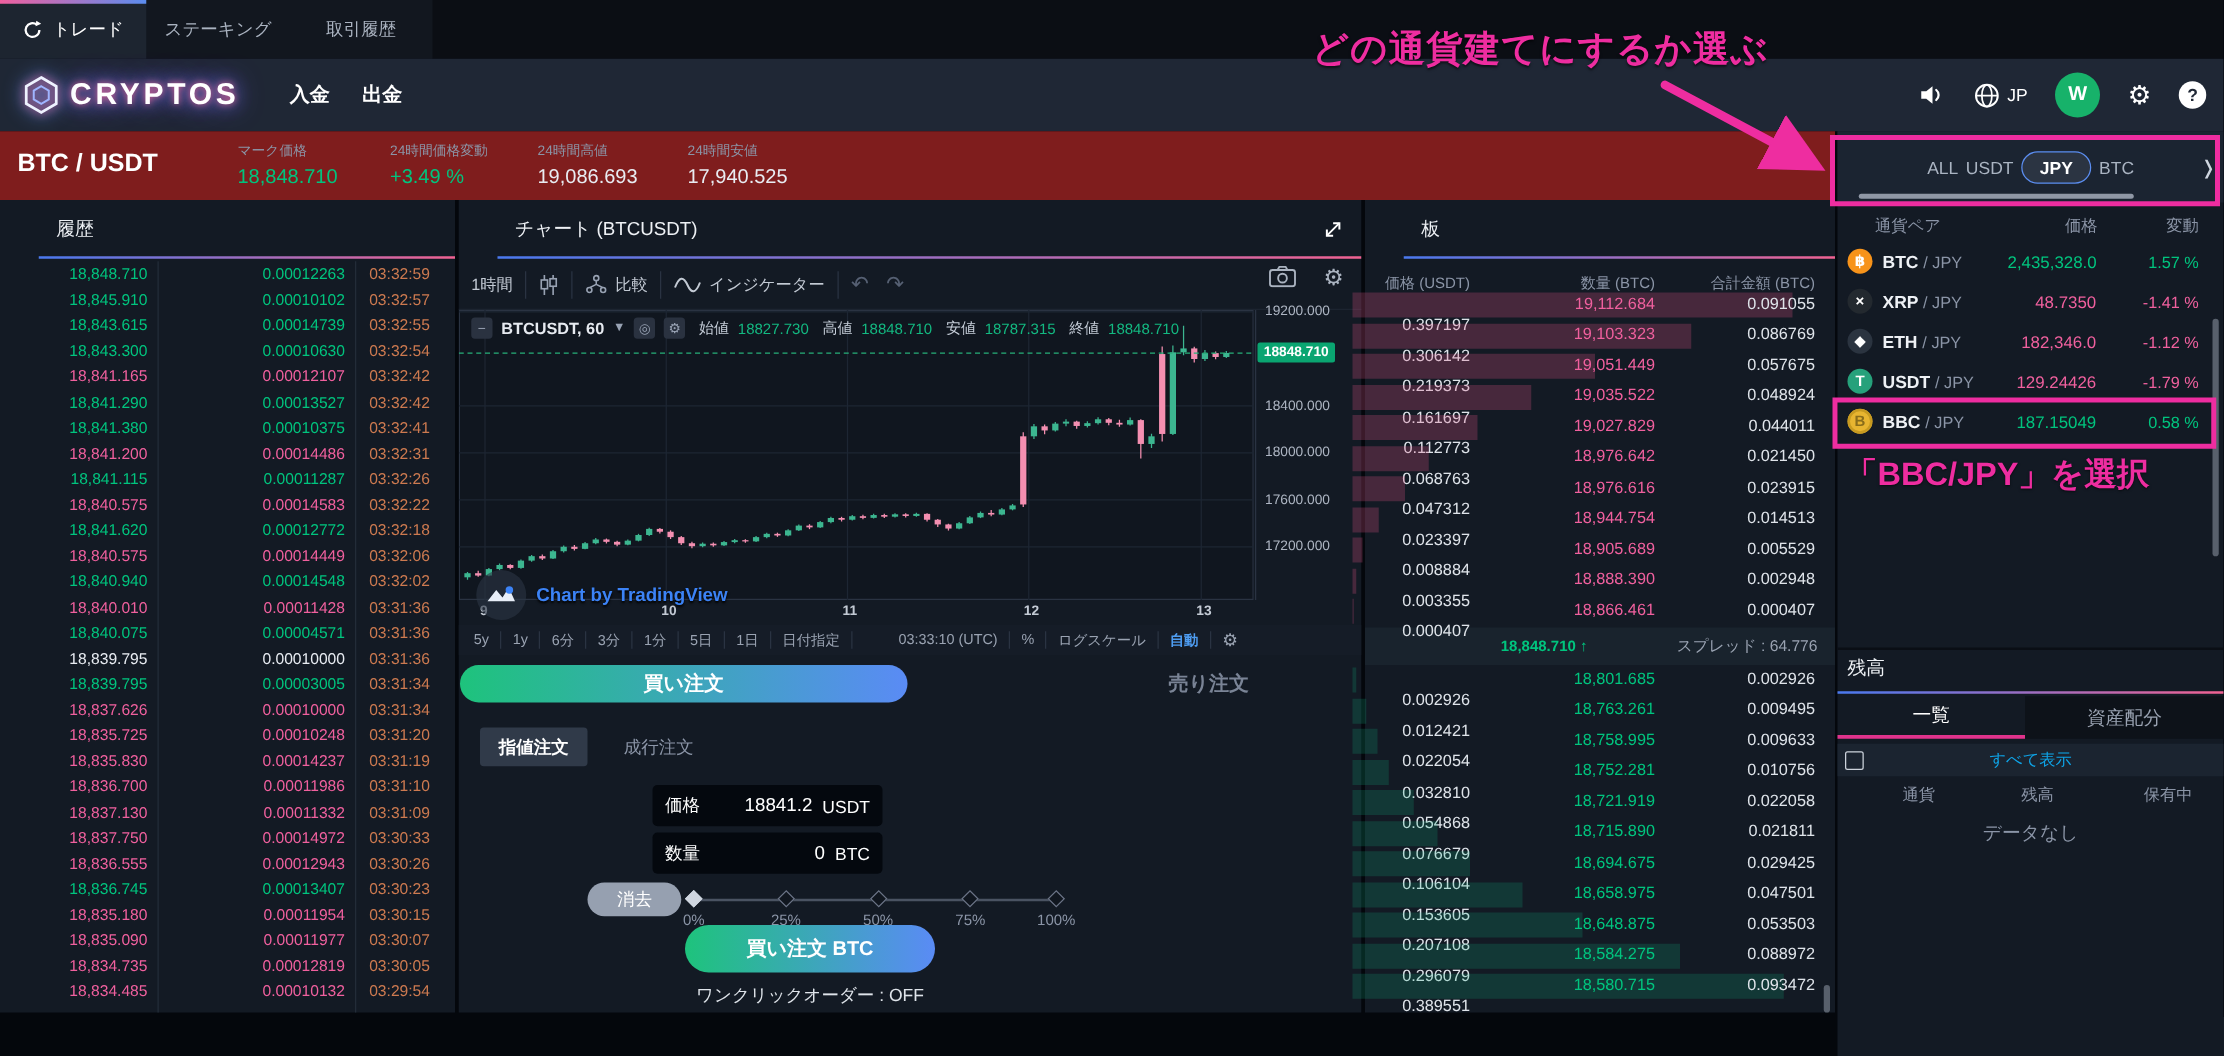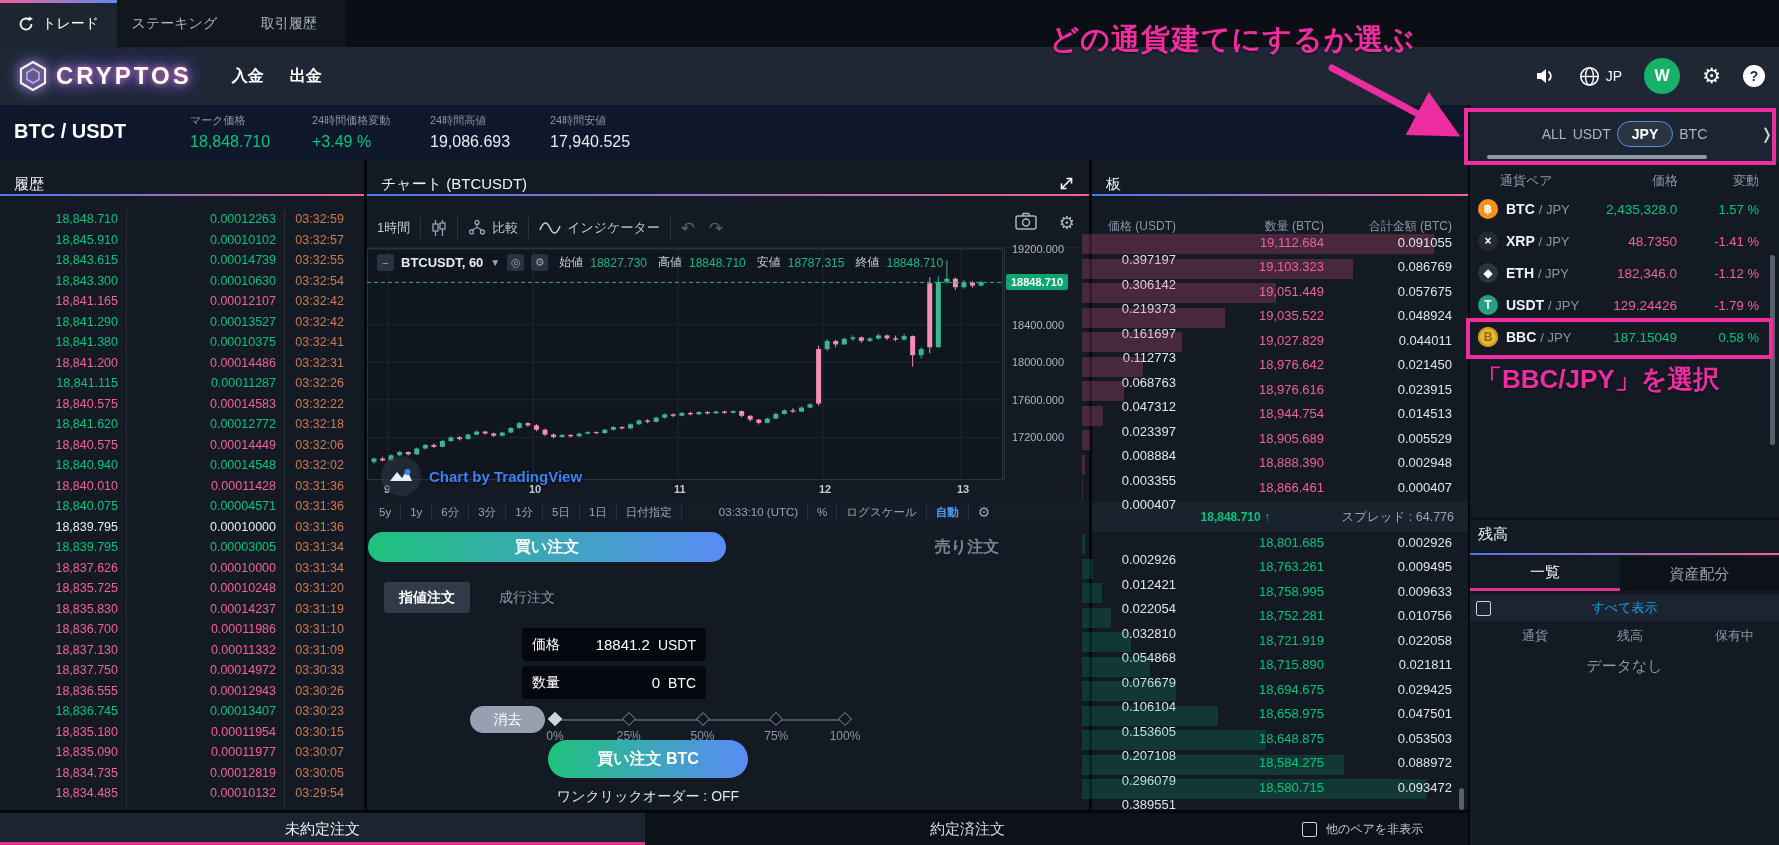--- a/index.html
+++ b/index.html
@@ -20,29 +20,29 @@
   .hdr-link{color:#fff;font-size:16px;font-weight:bold;margin-left:40px;cursor:pointer;}
   .hdr-link + .hdr-link{margin-left:26px;}
   #hdr-icons{position:absolute;right:14px;top:0;height:58px;display:flex;align-items:center;gap:22px;}
   .hicon{color:#fff;font-size:19px;display:flex;align-items:center;gap:6px;}
   #avatar{width:36px;height:36px;border-radius:50%;background:#17b26a;color:#fff;font-weight:bold;
      font-size:16px;display:flex;align-items:center;justify-content:center;}
   #help-badge{width:22px;height:22px;border-radius:50%;background:#fff;color:#1f2735;font-weight:bold;
      font-size:14px;display:flex;align-items:center;justify-content:center;}
   #lang{color:#fff;font-size:14px;}
   
-  #tickerbar{left:0;top:105px;width:1468px;height:55px;background:#0f172a;}
+  #tickerbar{left:0;top:105px;width:1468px;height:55px;background:#7f1d1d;}
   #ticker-pair{position:absolute;left:14px;top:15px;font-size:20px;font-weight:bold;color:#fff;}
   .tk{position:absolute;top:8px;}
   .tk .lb{font-size:11px;color:#8b95a7;display:block;}
   .tk .vl{font-size:16px;display:block;margin-top:5px;color:#e8ecf2;}
   .tk.green .vl{color:#00c47e;}
   
   .panel{position:absolute;background:#131a24;}
-  .p-head{position:relative;height:36px;line-height:47px;padding-left:14px;font-size:15px;color:#eef1f5;}
+  .p-head{position:relative;height:47px;line-height:47px;padding-left:14px;font-size:15px;color:#eef1f5;margin-left:31px;}
   .p-head::after{content:"";position:absolute;left:0;bottom:0;width:100%;height:2px;
      background:linear-gradient(90deg,#4a79ef,#f06292);}
   
   #history{left:0;top:160px;width:364px;height:650px;}
   #history-rows{position:absolute;top:49px;left:0;right:0;bottom:0;overflow:hidden;}
   .h-row{display:grid;grid-template-columns:118px 158px 68px;height:20.5px;align-items:center;font-size:12.5px;}
   .h-row span{text-align:right;}
   .h-col-div{position:absolute;top:49px;bottom:0;width:1px;background:#232c38;}
   .up{color:#00c47e;} .down{color:#f0609e;} .flat{color:#e8ecf2;}
   .t-time{color:#cd7a50;}
@@ -915,28 +915,20 @@
       <span class="lbl">すべて表示</span>
     </div>
     <div id="bal-heads">
         <span style="position: absolute; left: 52px;">通貨</span>
         <span style="position: absolute; left: 147px;">残高</span>
         <span style="position: absolute; left: 245px;">保有中</span>
       </div>
     <div id="bal-empty">データなし</div>
   </div>
 
-  <div class="abs" id="bottombar">
-    <div id="bb-open">未約定注文</div>
-    <div id="bb-filled">約定済注文</div>
-    <div id="bb-hide">
-      <span class="cbox"></span>
-      <span>他のペアを非表示</span>
-    </div>
-  </div>
   <div id="board-scroll"></div>
 
   <div class="abs anno-text" id="anno1">どの通貨建てにするか選ぶ</div>
   <svg class="abs" style="left:1300px;top:52px;" width="175" height="95">
     <defs>
         <marker id="ah" markerWidth="7" markerHeight="7" refX="5" refY="3.5" orient="auto">
           <polygon points="0,0 7,3.5 0,7" fill="#ee2da0"></polygon>
         </marker>
       </defs>
     <line x1="32" y1="16" x2="148" y2="78" stroke="#ee2da0" stroke-width="7" stroke-linecap="round" marker-end="url(#ah)"></line>

